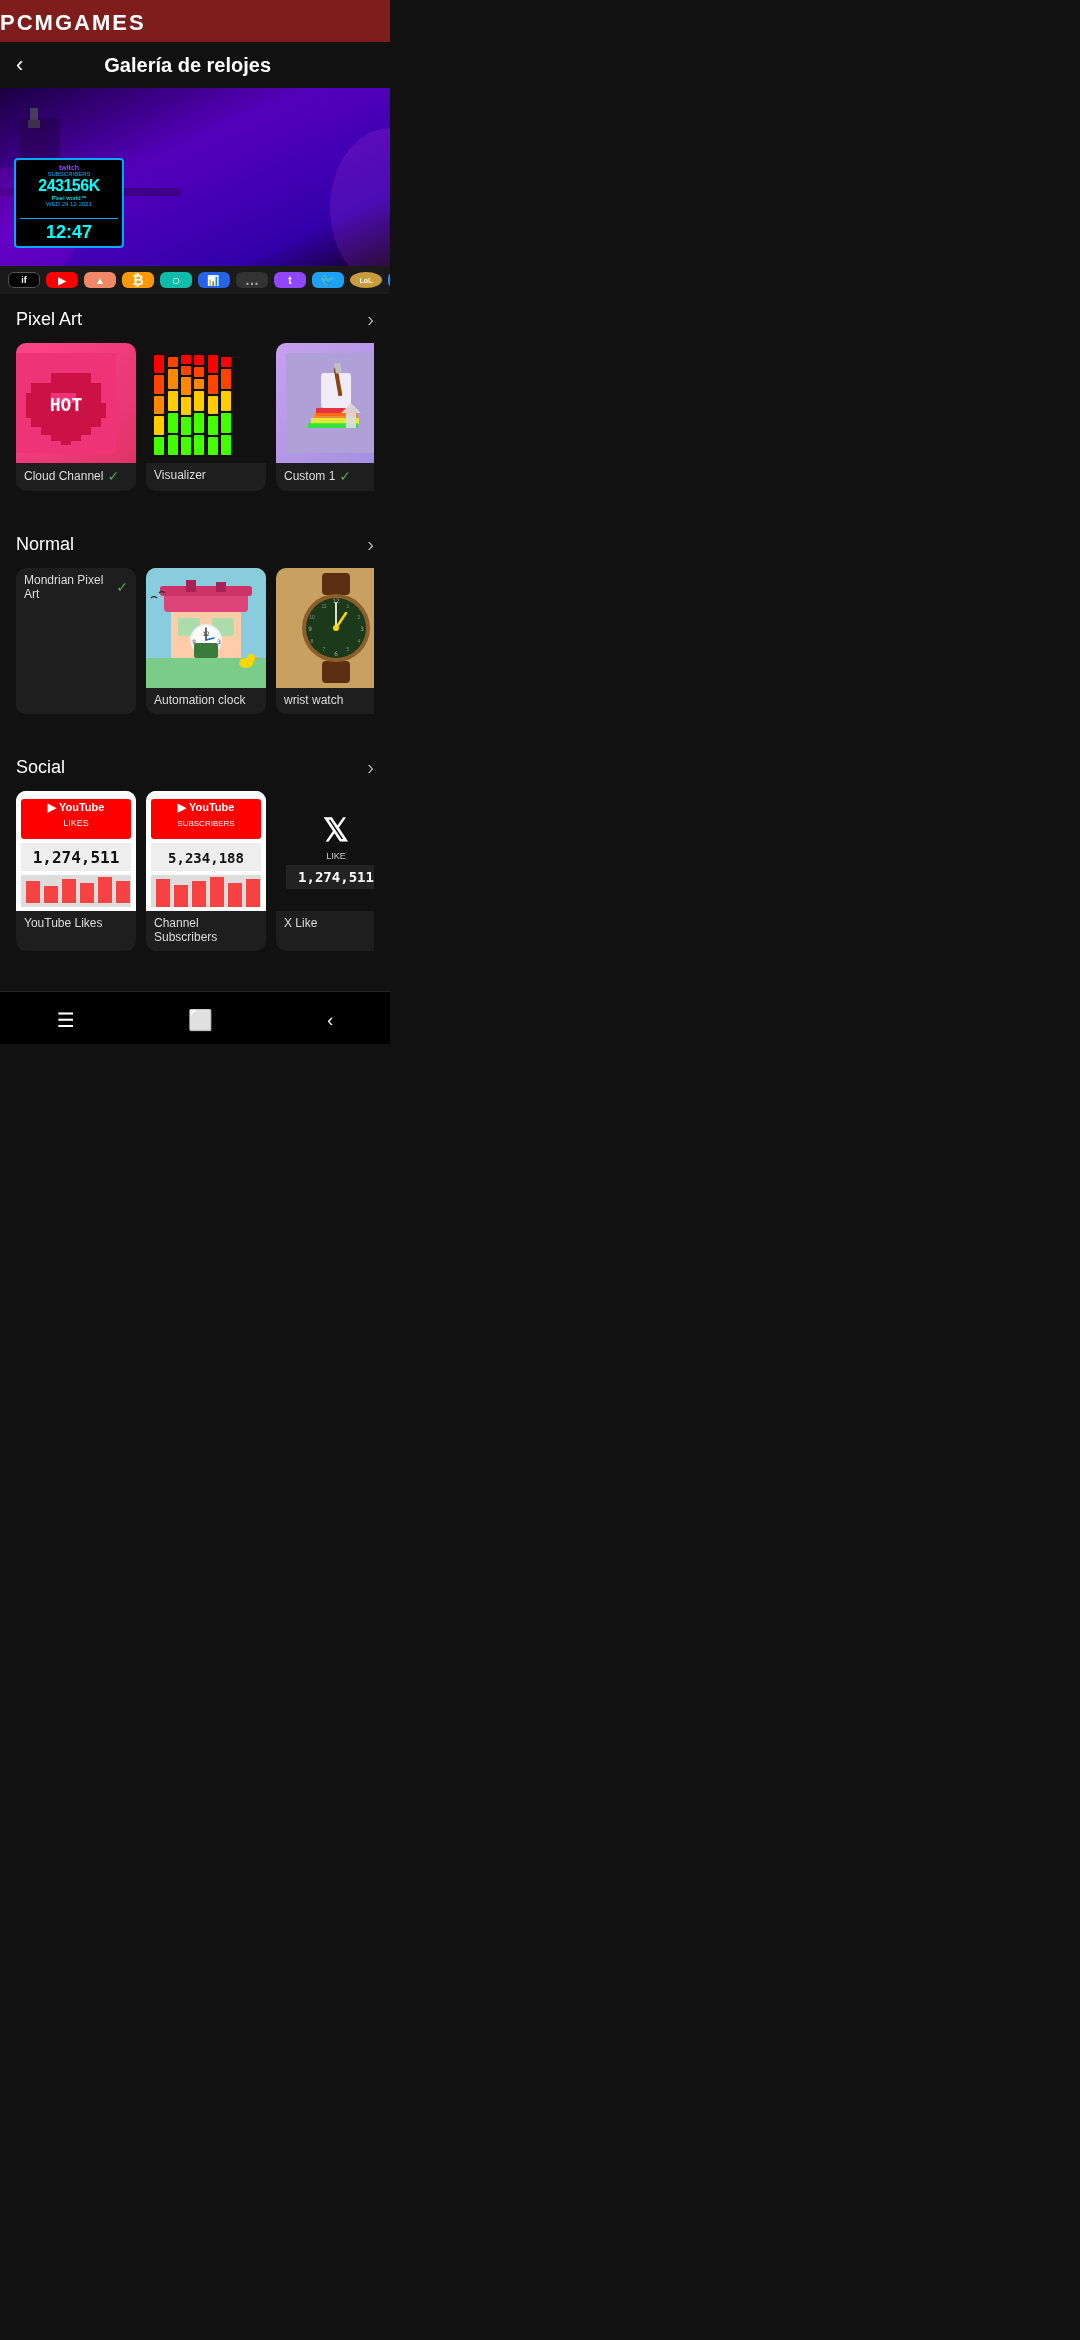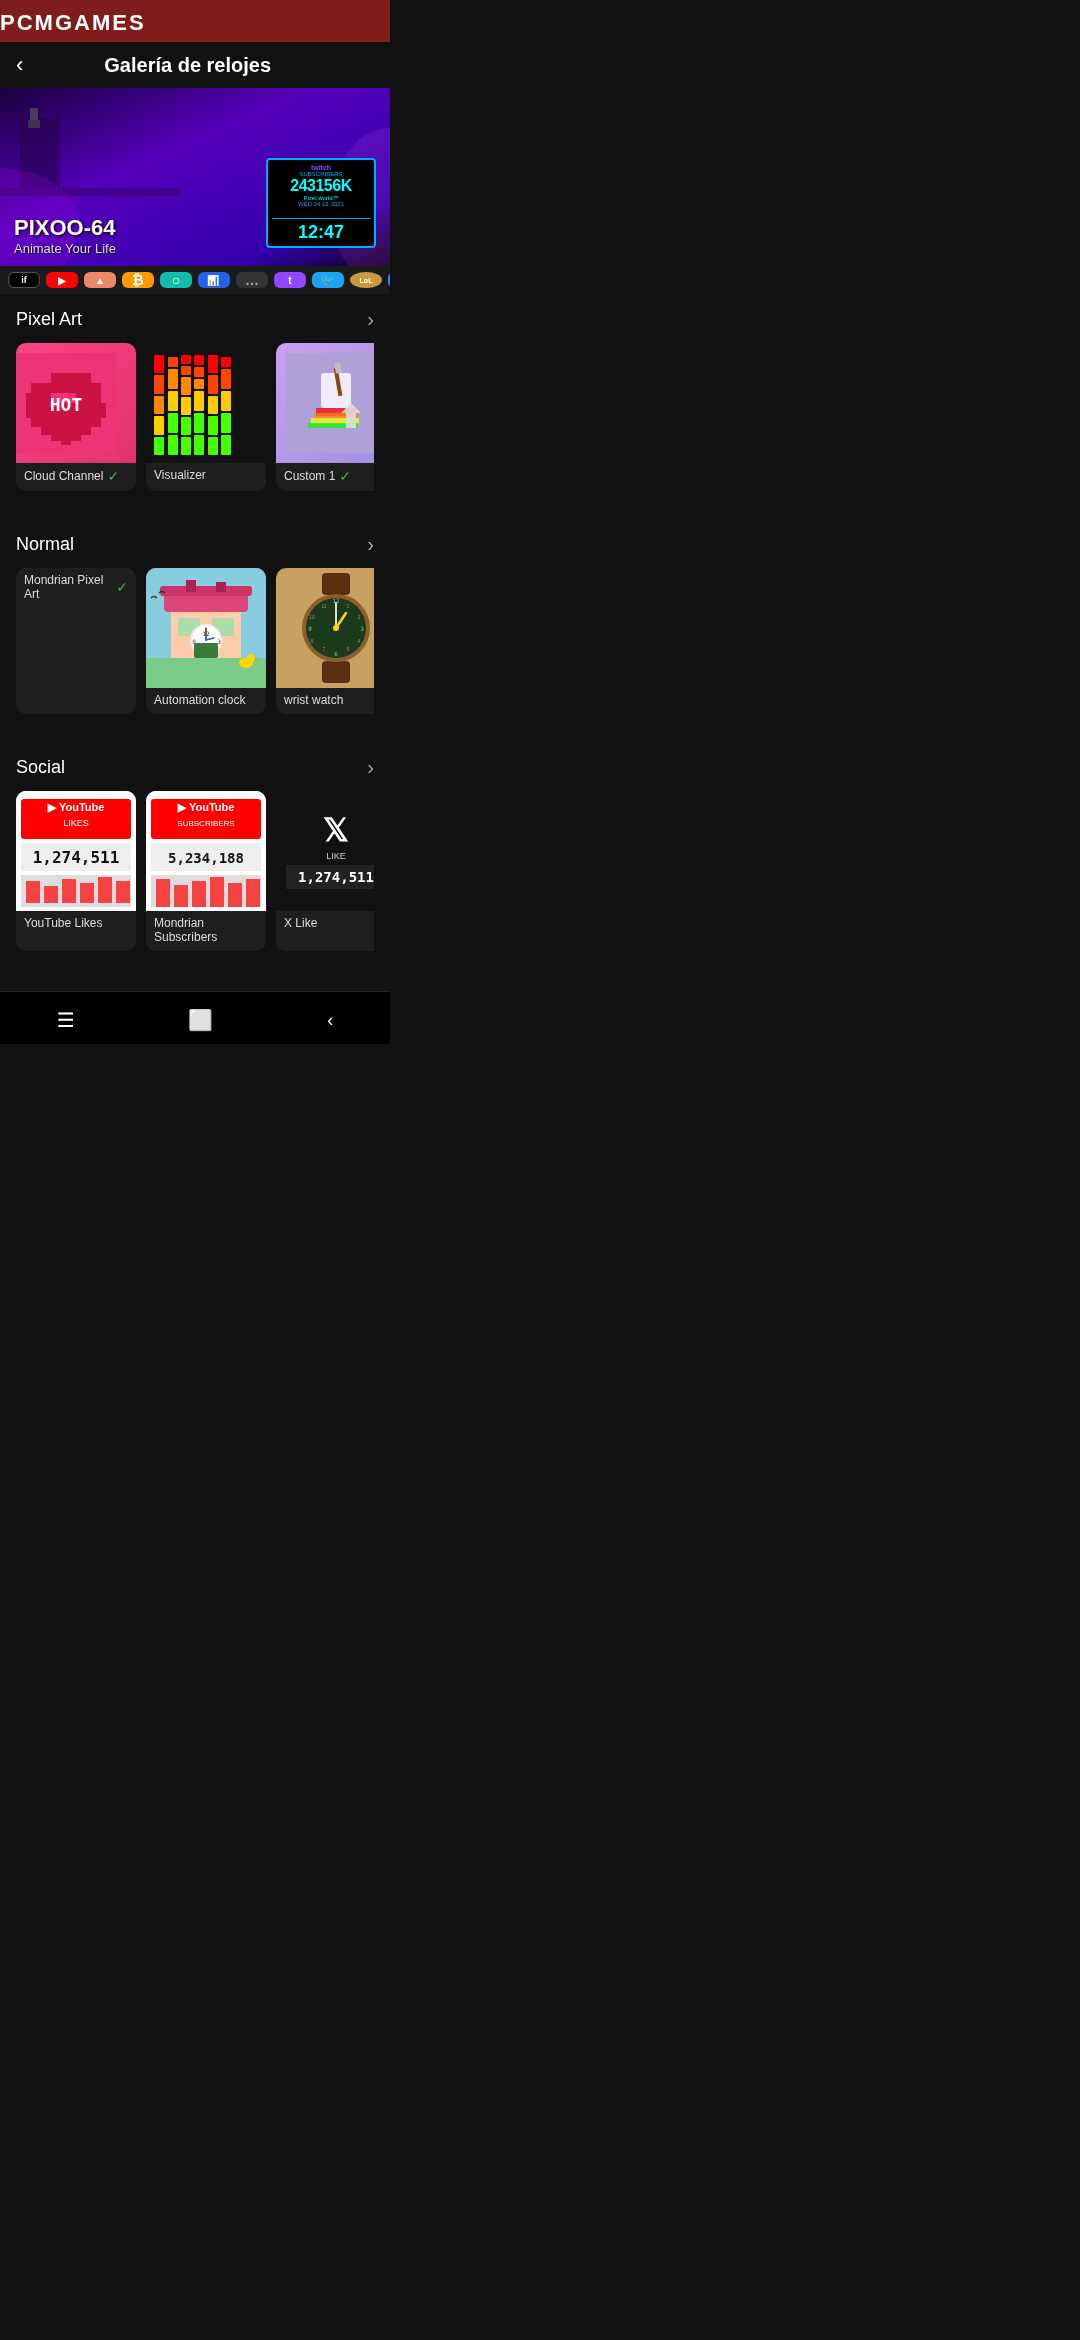--- a/index.html
+++ b/index.html
@@ -275,24 +275,20 @@
     <rect x="20" y="30" width="40" height="70" rx="2" fill="#220044" opacity="0.5"></rect>
 
     <rect x="30" y="20" width="8" height="12" fill="#555" opacity="0.7"></rect>
     <rect x="28" y="32" width="12" height="8" fill="#444" opacity="0.7"></rect>
 
     <ellipse cx="0" cy="140" rx="80" ry="60" fill="#cc00ff" opacity="0.15"></ellipse>
 
     <ellipse cx="390" cy="120" rx="60" ry="80" fill="#ff66ff" opacity="0.12"></ellipse>
   </svg>
   <div class="hero-overlay">
-    <div class="hero-text-block">
-      <div class="hero-brand">PIXOO-64</div>
-      <div class="hero-sub">Animate Your Life</div>
-    </div>
     <div class="hero-screen">
       <div class="twitch-header">twitch</div>
       <div style="font-size:6px;color:#0af;">SUBSCRIBERS</div>
       <div class="sub-count">243156K</div>
       <div class="pixel-world">Pixel world™</div>
       <div class="date-display">WED 24 12·2021</div>
       <div class="time-display">12:47</div>
     </div>
   </div>
 </div>
@@ -570,21 +566,21 @@
           <rect x="5" y="84" width="110" height="32" fill="#ddd"></rect>
           <rect x="10" y="88" width="14" height="28" fill="#f00" opacity="0.7"></rect>
           <rect x="28" y="94" width="14" height="22" fill="#f00" opacity="0.7"></rect>
           <rect x="46" y="90" width="14" height="26" fill="#f00" opacity="0.7"></rect>
           <rect x="64" y="86" width="14" height="30" fill="#f00" opacity="0.7"></rect>
           <rect x="82" y="92" width="14" height="24" fill="#f00" opacity="0.7"></rect>
           <rect x="100" y="88" width="14" height="28" fill="#f00" opacity="0.7"></rect>
         </svg>
       </div>
       <div class="card-label">
-        <span>Mondrian Subscribers</span>
+        <span>Channel Subscribers</span>
       </div>
     </div>
 
     <div class="card">
       <div class="card-thumb" style="background:#111;display:flex;flex-direction:column;align-items:center;justify-content:center;">
         <svg width="120" height="120" viewBox="0 0 120 120">
           <rect width="120" height="120" fill="#111"></rect>
           <text x="60" y="50" text-anchor="middle" font-size="32" fill="#fff" font-weight="900" font-family="Arial Black">𝕏</text>
           <text x="60" y="68" text-anchor="middle" font-size="9" fill="#ccc" font-family="Arial">LIKE</text>
           <rect x="10" y="74" width="100" height="24" fill="#222"></rect>

